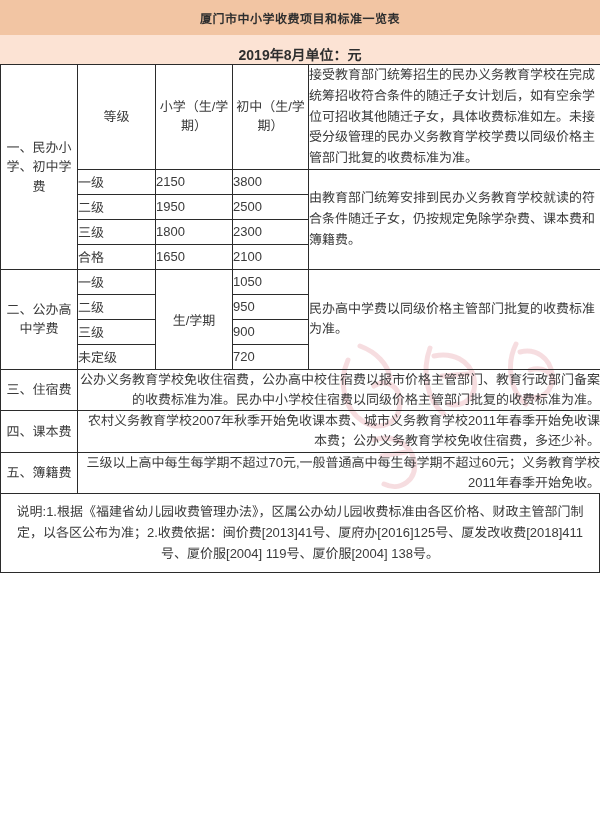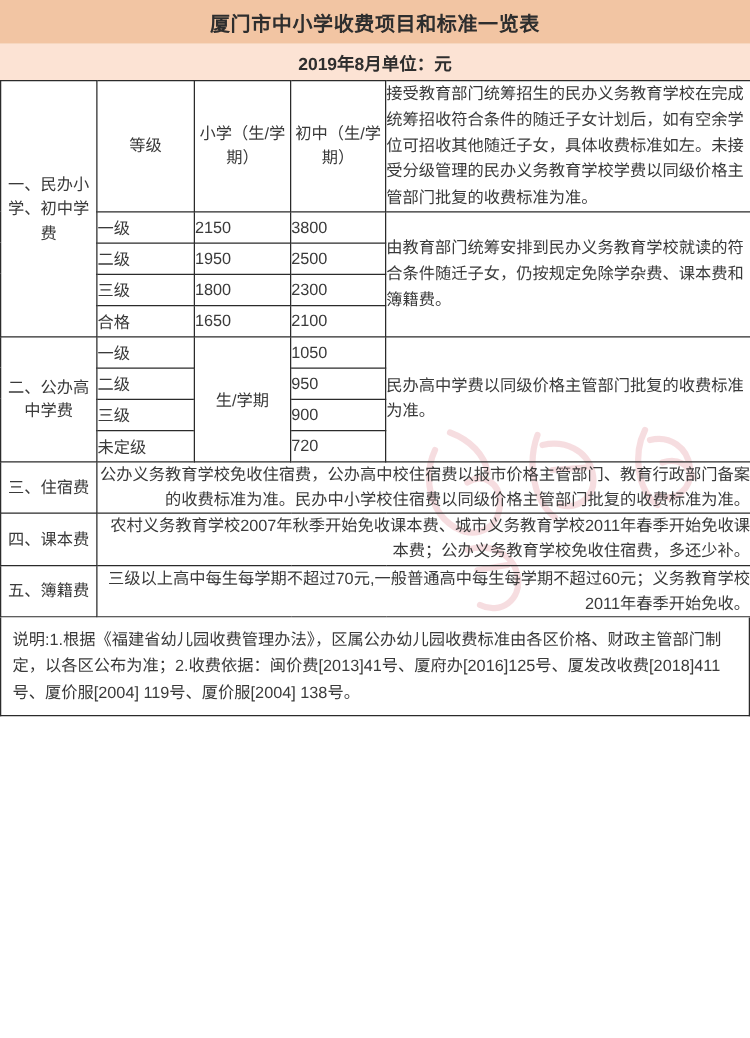--- a/index.html
+++ b/index.html
@@ -37,30 +37,30 @@
 
   
   .title-band {
     height: 35px;
     background: #f2c5a3;
     display: flex;
     align-items: center;
     justify-content: center;
   }
   .title-band .title-text {
-    font-size: 16px;
+    font-size: 12px;
     font-weight: bold;
     color: #2e2e2e;
     letter-spacing: .5px;
   }
   .subtitle-band {
     height: 29px;
     background: #fce3d4;
     display: flex;
-    align-items: center;
+    align-items: flex-end;
     justify-content: center;
     font-size: 14px;
     font-weight: bold;
     color: #2e2e2e;
   }
 
   
   table.fee {
     border-collapse: collapse;
     width: 600px;
@@ -135,21 +135,21 @@
     z-index: 2;
     border: 1px solid #2b2b2b;
     border-top: none;
     box-sizing: border-box;
     width: 600px;
     padding: 7px 9px 8px 9px;
     font-size: 13px;
     line-height: 1.62;
     color: #3a3a3a;
     background: #ffffff;
-    text-align: left;
+    text-align: center;
   }
 </style>
 </head>
 <body>
 
 <div class="sheet">
 
   <div class="watermark">
     <svg viewBox="0 0 260 180" xmlns="http://www.w3.org/2000/svg">
       <g fill="none" stroke="#e8a0a8" stroke-width="5" stroke-linecap="round">

